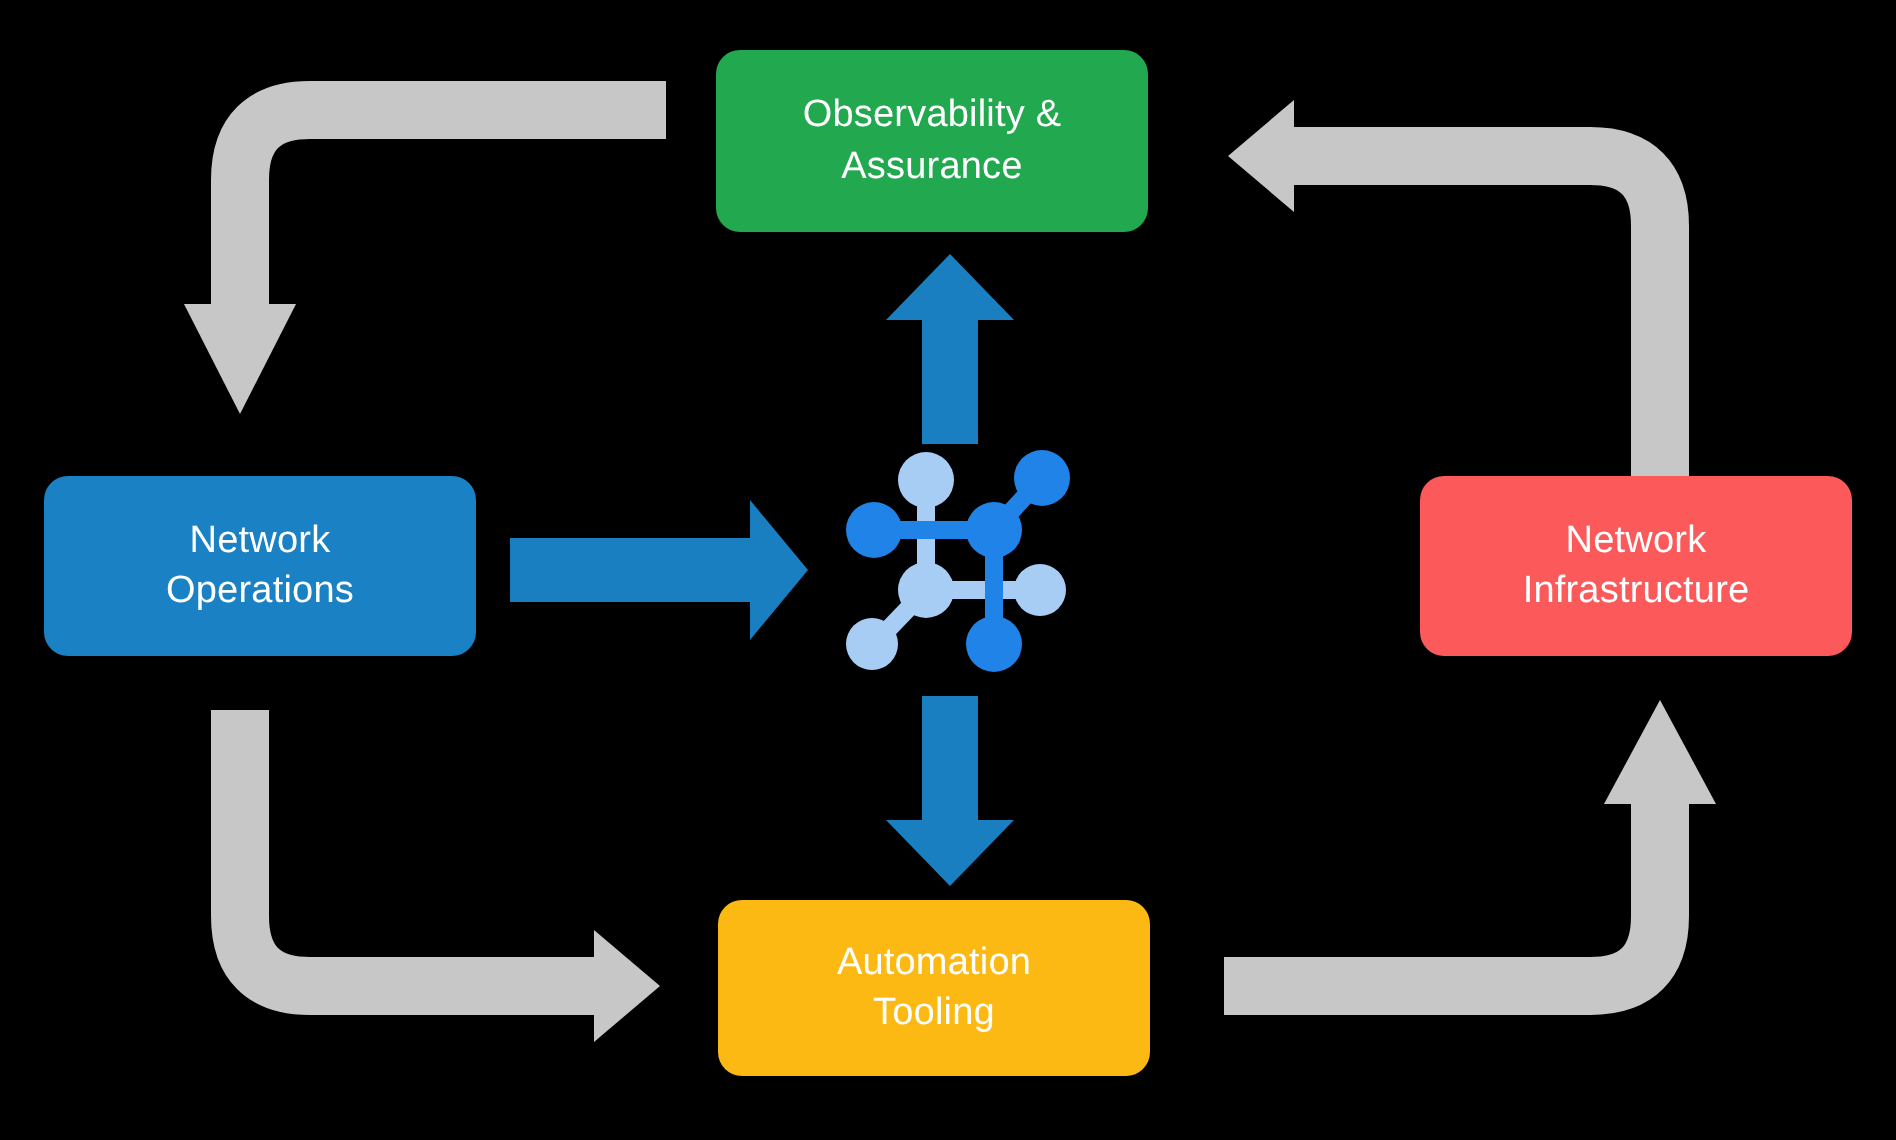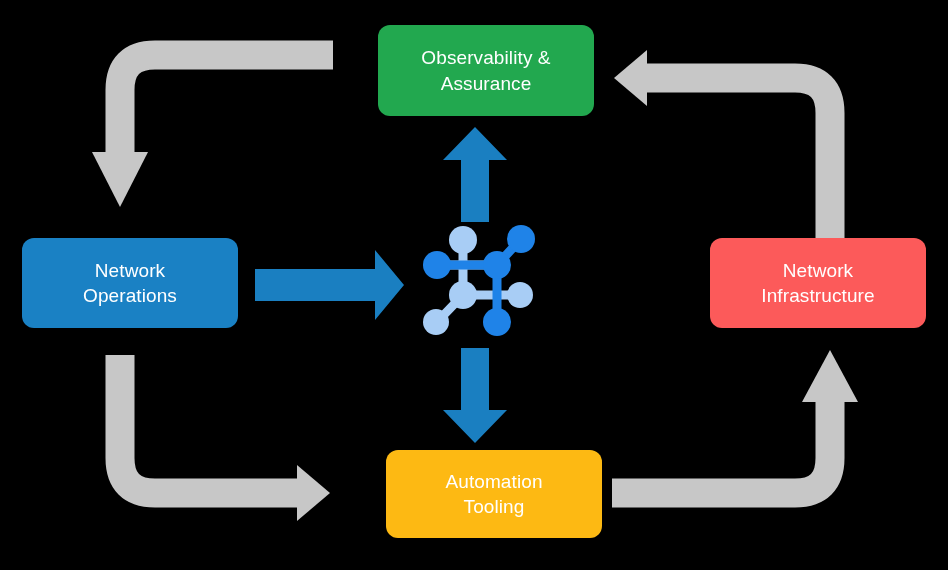--- a/index.html
+++ b/index.html
@@ -34,42 +34,42 @@
     text-align: center;
     color: #ffffff;
     font-size: 19px;
     line-height: 1.32;
     font-weight: 400;
     letter-spacing: 0.1px;
     box-sizing: border-box;
     padding: 4px 10px;
   }
   #box-observability {
-    left: 378px;
+    left: 358px;
     top: 25px;
     width: 216px;
     height: 91px;
     background: #22a84f;
   }
   #box-network-operations {
     left: 22px;
     top: 238px;
     width: 216px;
     height: 90px;
     background: #1a81c4;
   }
   #box-network-infrastructure {
     left: 710px;
     top: 238px;
     width: 216px;
     height: 90px;
     background: #fc5a5a;
   }
   #box-automation-tooling {
-    left: 386px;
+    left: 359px;
     top: 450px;
     width: 216px;
     height: 88px;
     background: #fdb913;
   }
   .box-label {
     display: block;
     white-space: pre-line;
   }
 </style>

